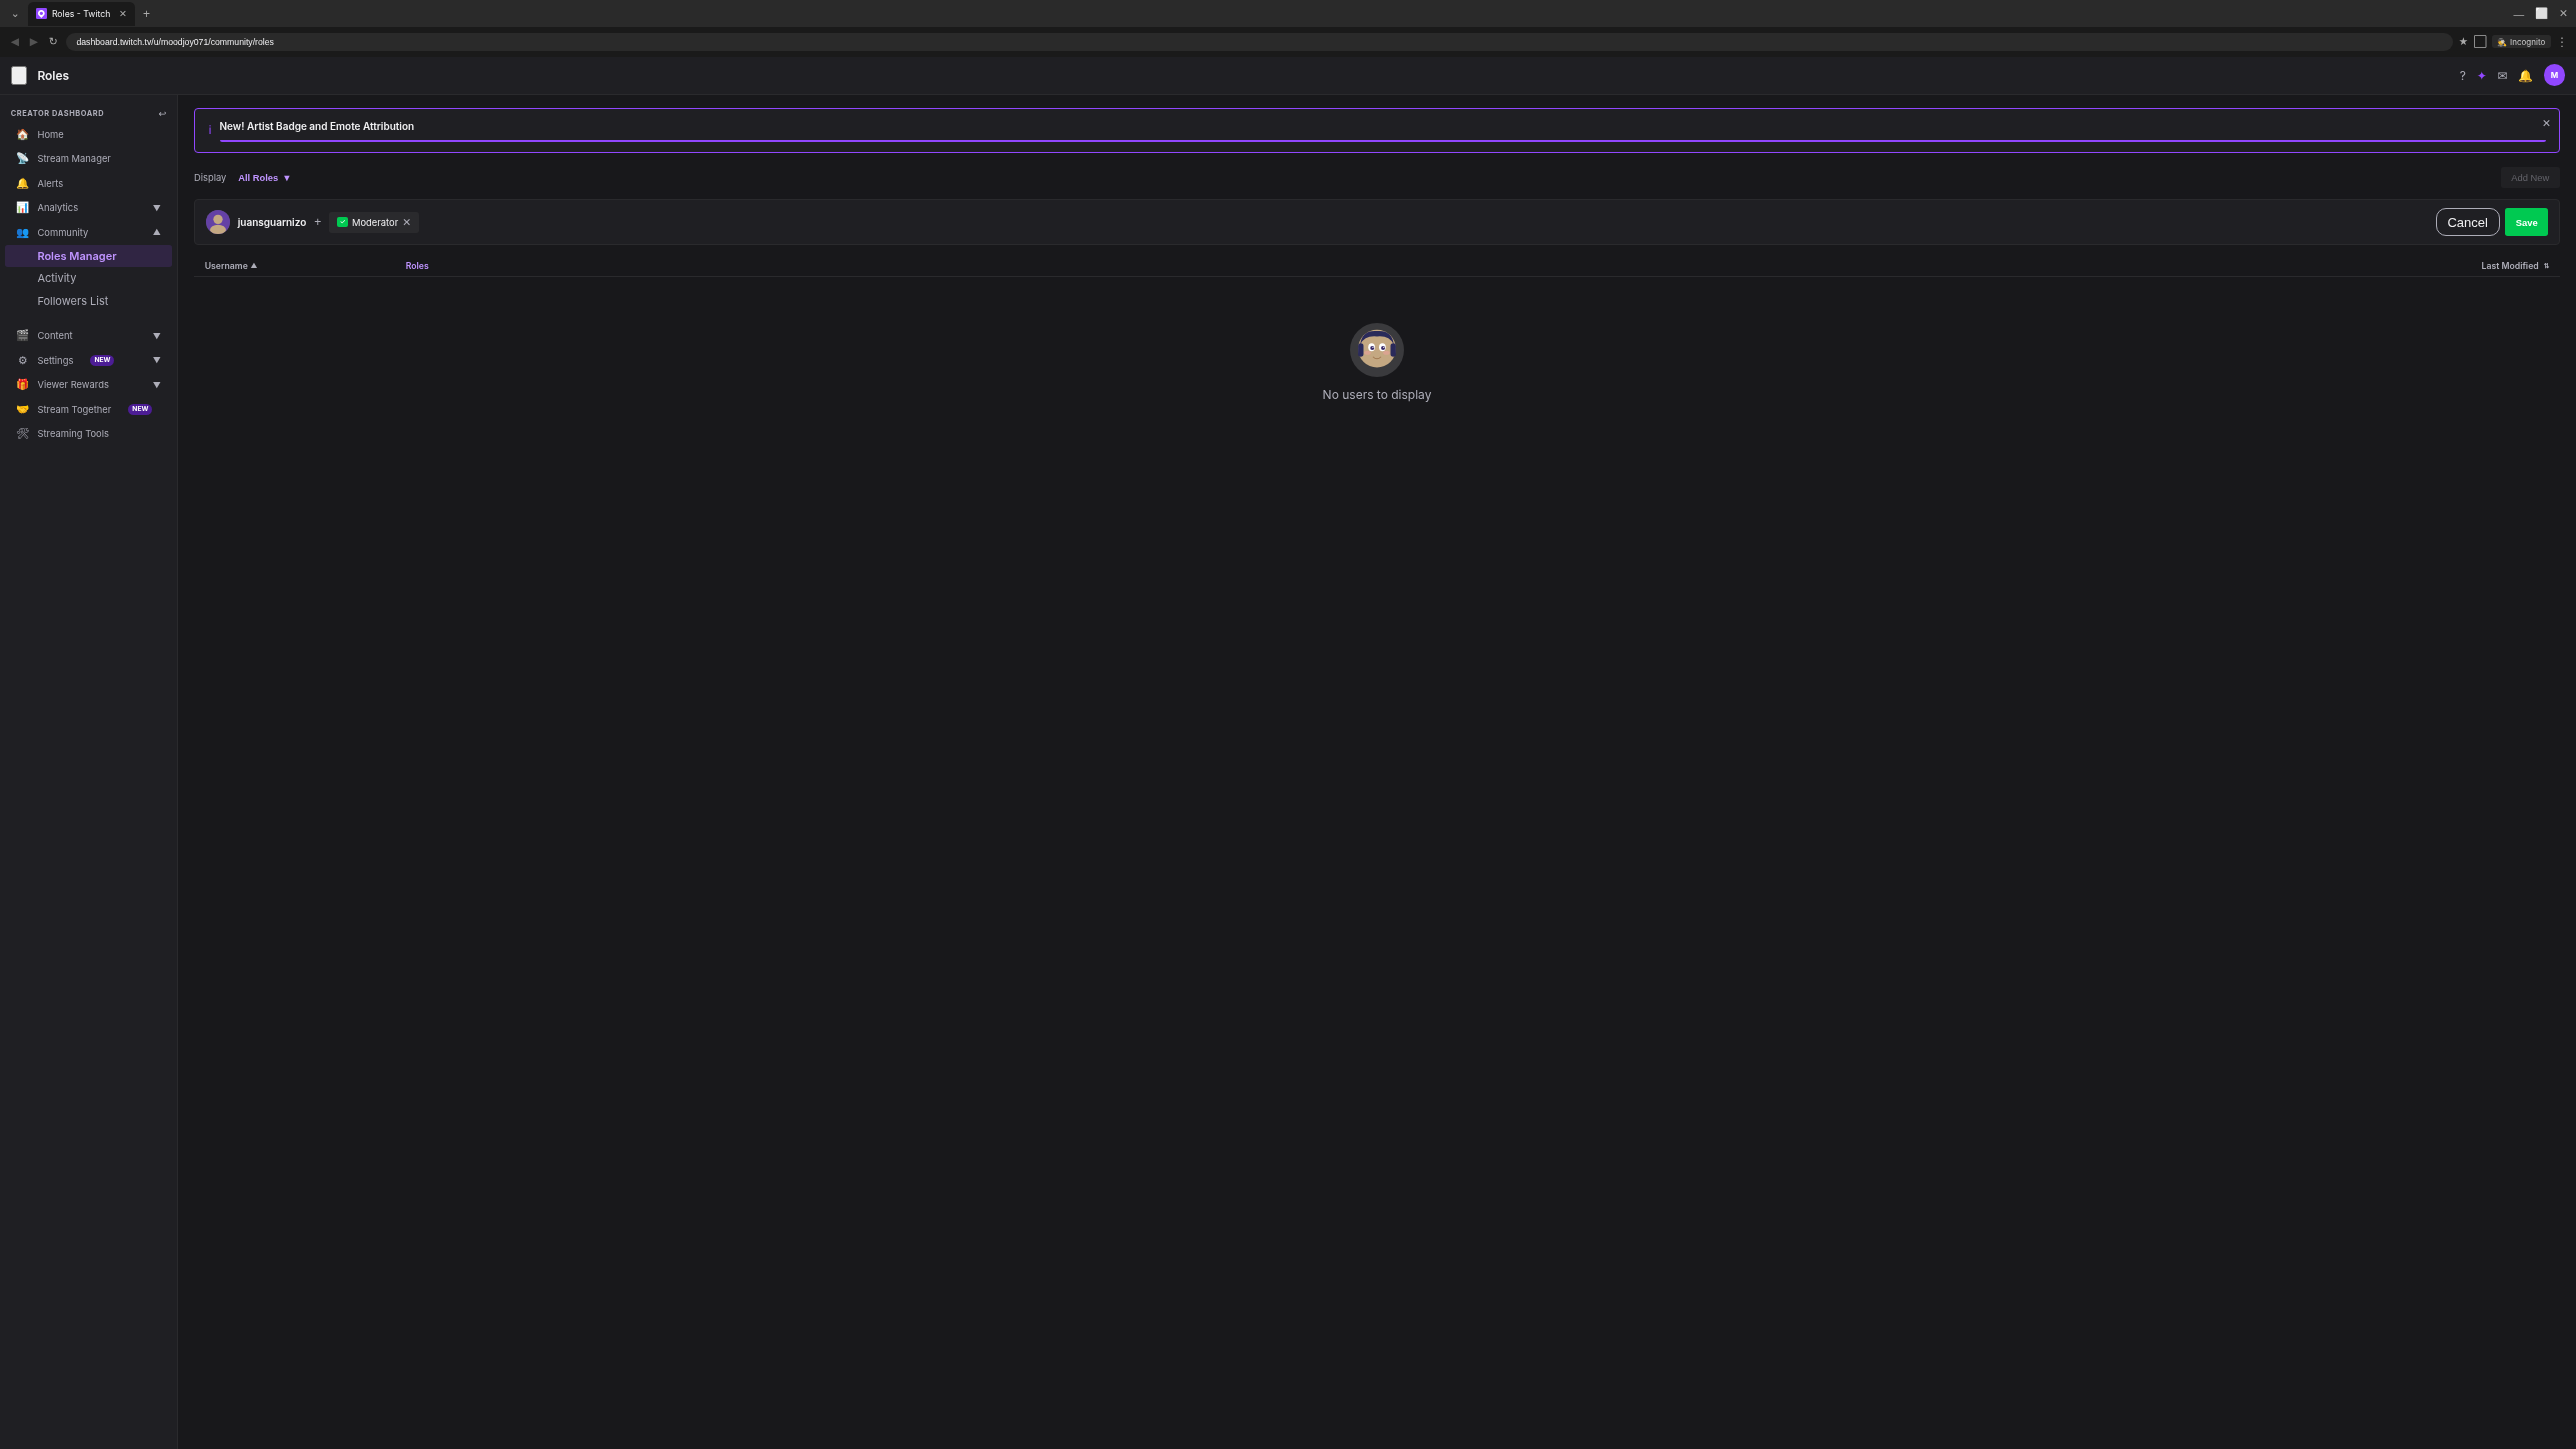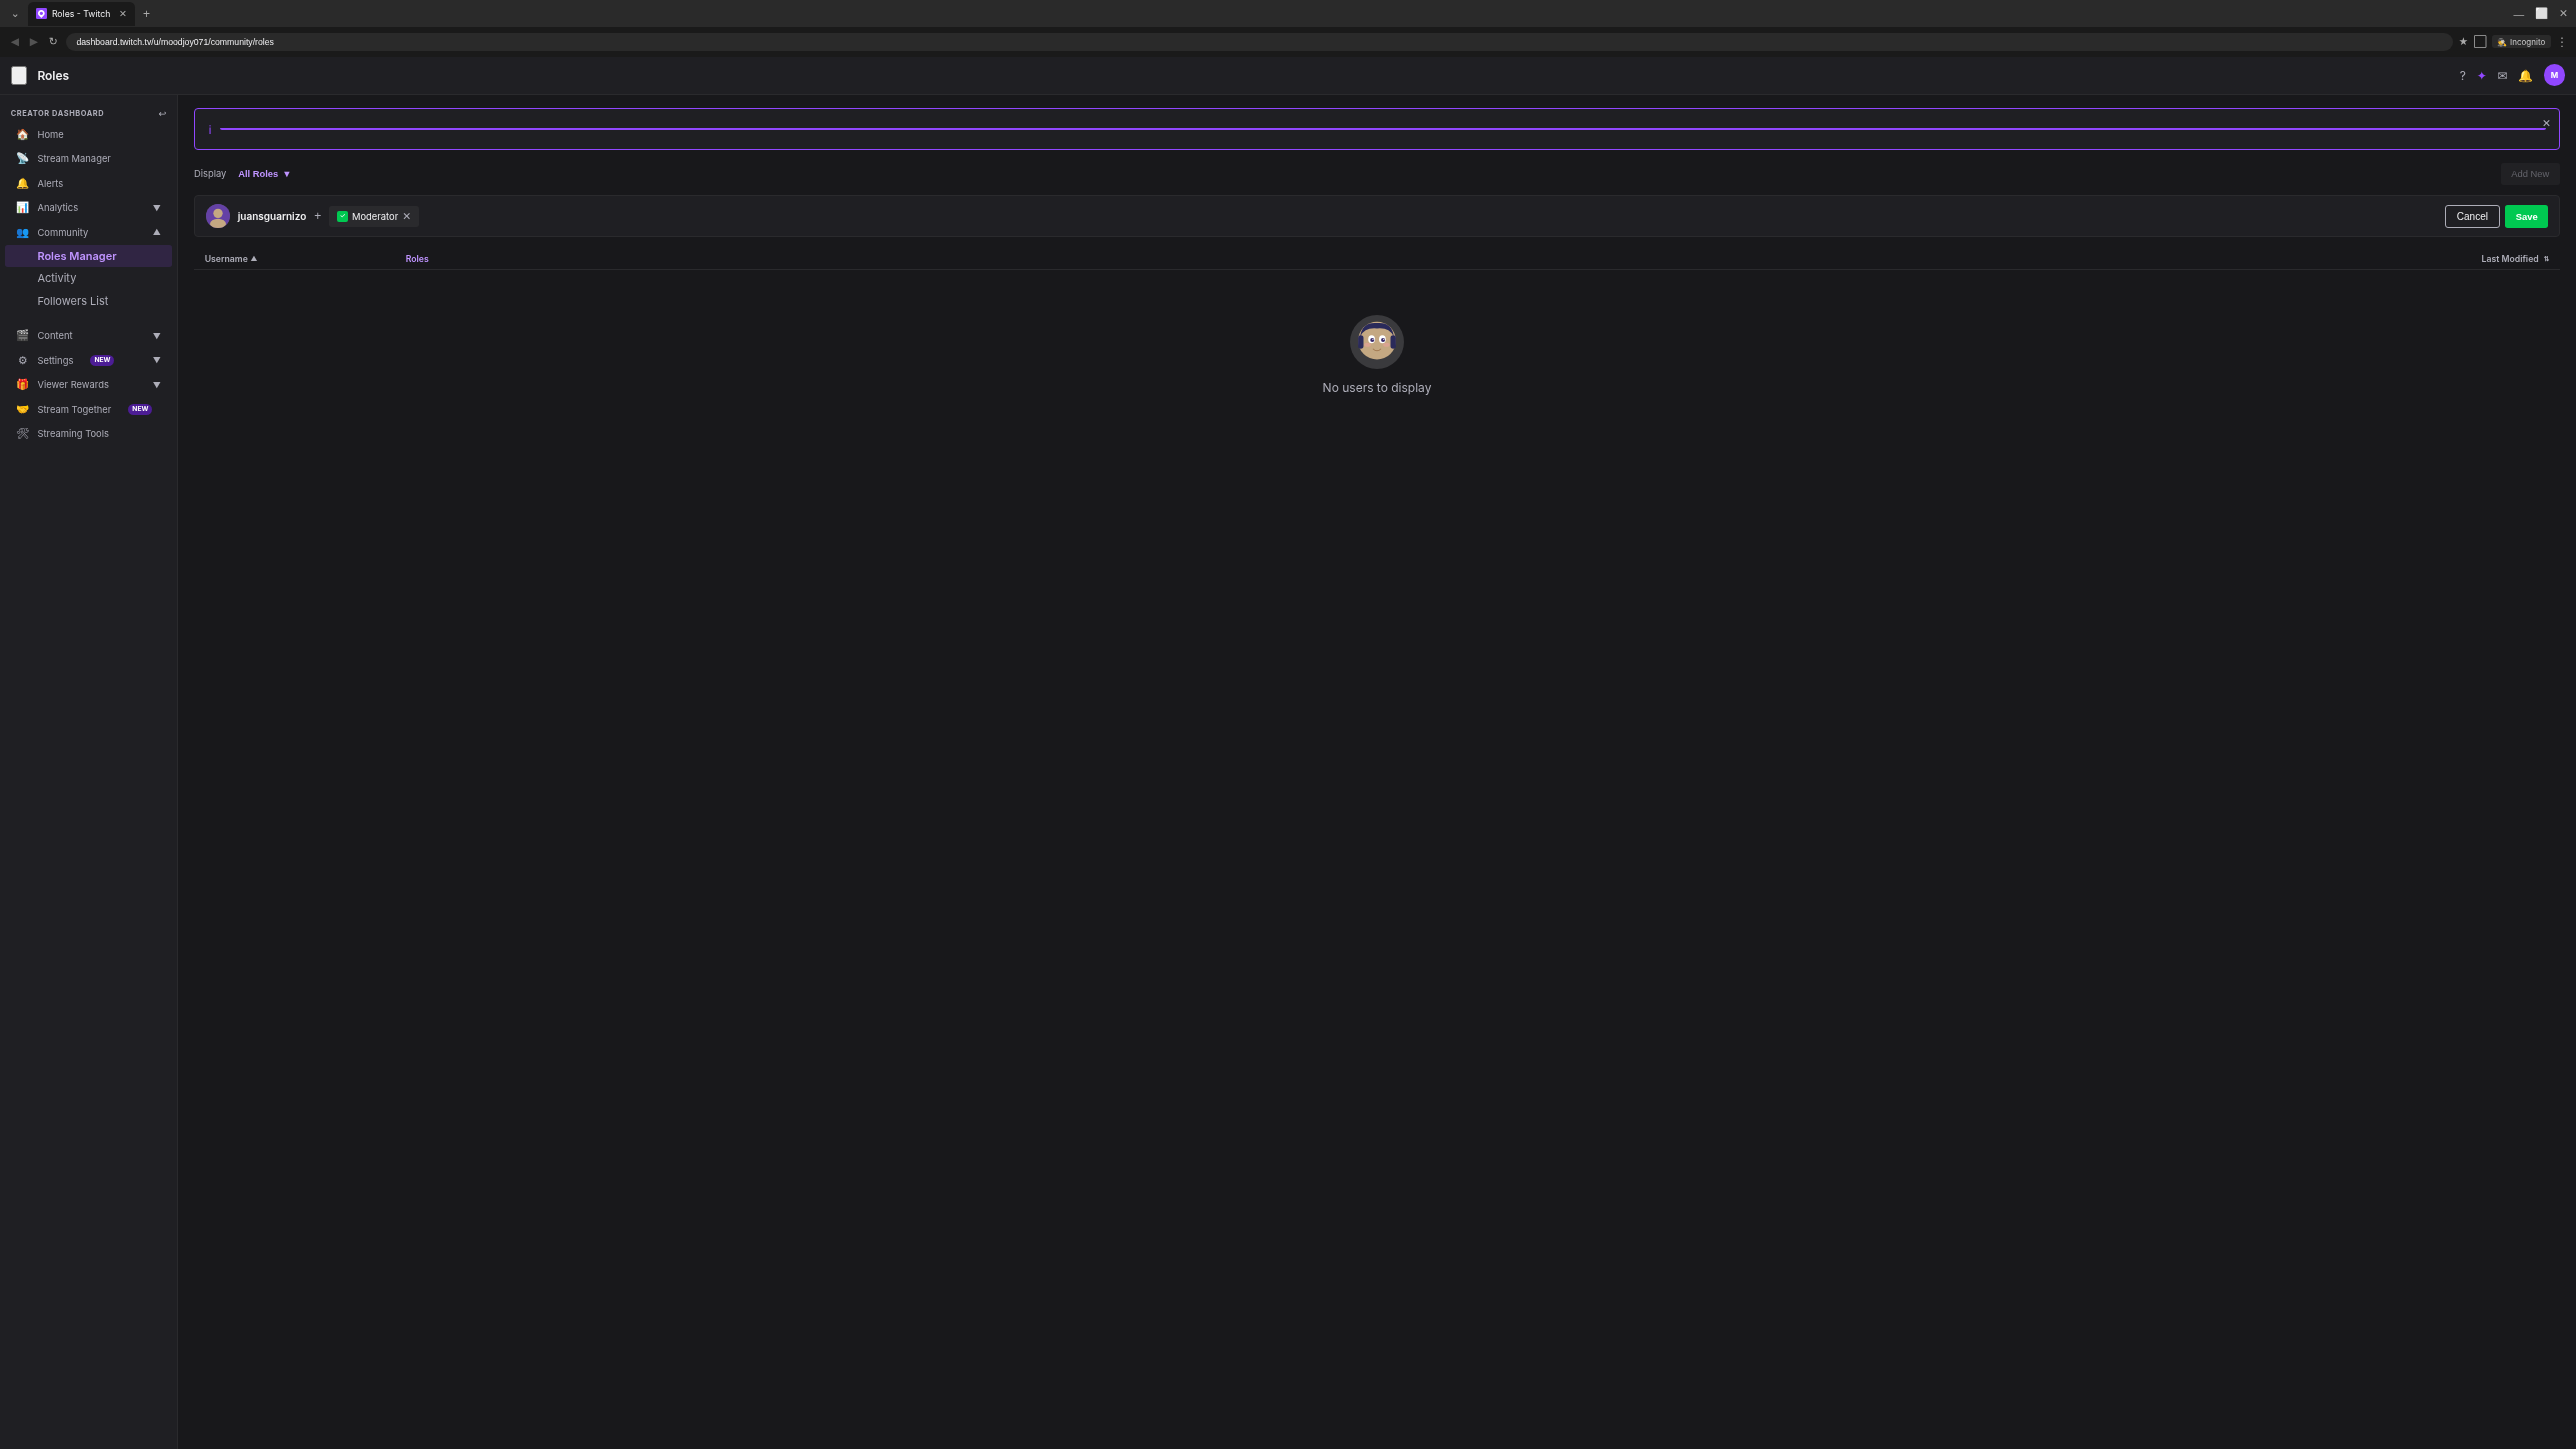--- a/index.html
+++ b/index.html
@@ -66,21 +66,21 @@
     .user-edit-row { display: flex; align-items: center; gap: 8px; background: #1f1f23; border-radius: 4px; padding: 8px 10.7px; margin-bottom: 10.7px; border: 0.7px solid #2a2a2d; }
     .user-avatar { width: 24px; height: 24px; border-radius: 50%; background: #555; overflow: hidden; flex-shrink: 0; }
     .user-avatar svg, .user-avatar img { width: 100%; height: 100%; }
     .username { font-size: 10px; font-weight: 600; color: #efeff1; }
     .plus-btn { background: none; border: none; color: #adadb8; font-size: 12px; cursor: pointer; }
     .role-badge { display: flex; align-items: center; gap: 4px; background: #2a2a2d; border-radius: 2.7px; padding: 4px 8px; }
     .role-check { width: 10.7px; height: 10.7px; background: #00c951; border-radius: 2px; display: flex; align-items: center; justify-content: center; font-size: 6.7px; color: white; }
     .role-name { font-size: 9.4px; color: #efeff1; }
     .role-remove { background: none; border: none; color: #adadb8; cursor: pointer; font-size: 10.7px; }
     .user-row-actions { margin-left: auto; display: flex; gap: 5.4px; }
-    .cancel-btn { background: none; border: 0.7px solid #adadb8; color: #efeff1; padding: 5.4px 10.7px; border-radius: 3px; cursor: pointer; font-size: 10px; }
+    .cancel-btn { background: none; border: 0.7px solid #adadb8; color: #efeff1; padding: 5.4px 10.7px; border-radius: 10px; cursor: pointer; font-size: 13px; }
     .save-btn { background: #00c951; border: none; color: #fff; padding: 5.4px 10.7px; border-radius: 2.7px; cursor: pointer; font-size: 9.4px; font-weight: 600; }
 
     
     .table-header { display: flex; align-items: center; padding: 5.4px 10.7px; border-bottom: 0.7px solid #2a2a2d; margin-bottom: 5.4px; }
     .col-username { flex: 0 0 201px; font-size: 8.7px; font-weight: 600; color: #adadb8; display: flex; align-items: center; gap: 2.7px; cursor: pointer; }
     .col-roles { flex: 1; font-size: 8.7px; font-weight: 600; color: #bf94ff; cursor: pointer; }
     .col-modified { font-size: 8.7px; font-weight: 600; color: #adadb8; display: flex; align-items: center; gap: 5px; cursor: pointer; }
     .sort-icon { font-size: 6.7px; }
 
     
@@ -211,20 +211,21 @@
         <span class="icon">🛠</span>
         <span>Streaming Tools</span>
       </div>
     </div>
 
     <div class="content">
 
       <div class="banner">
         <span class="banner-icon">ℹ</span>
         <div class="banner-content">
+          <div class="banner-title">New! Artist Badge and Emote Attribution</div>
           <div class="banner-border-bottom"></div>
         </div>
         <button class="banner-close">✕</button>
       </div>
 
       <div class="display-row">
         <div style="display:flex;align-items:center;">
           <span class="display-label">Display</span>
           <button class="roles-dropdown">
             <span>All Roles</span>

